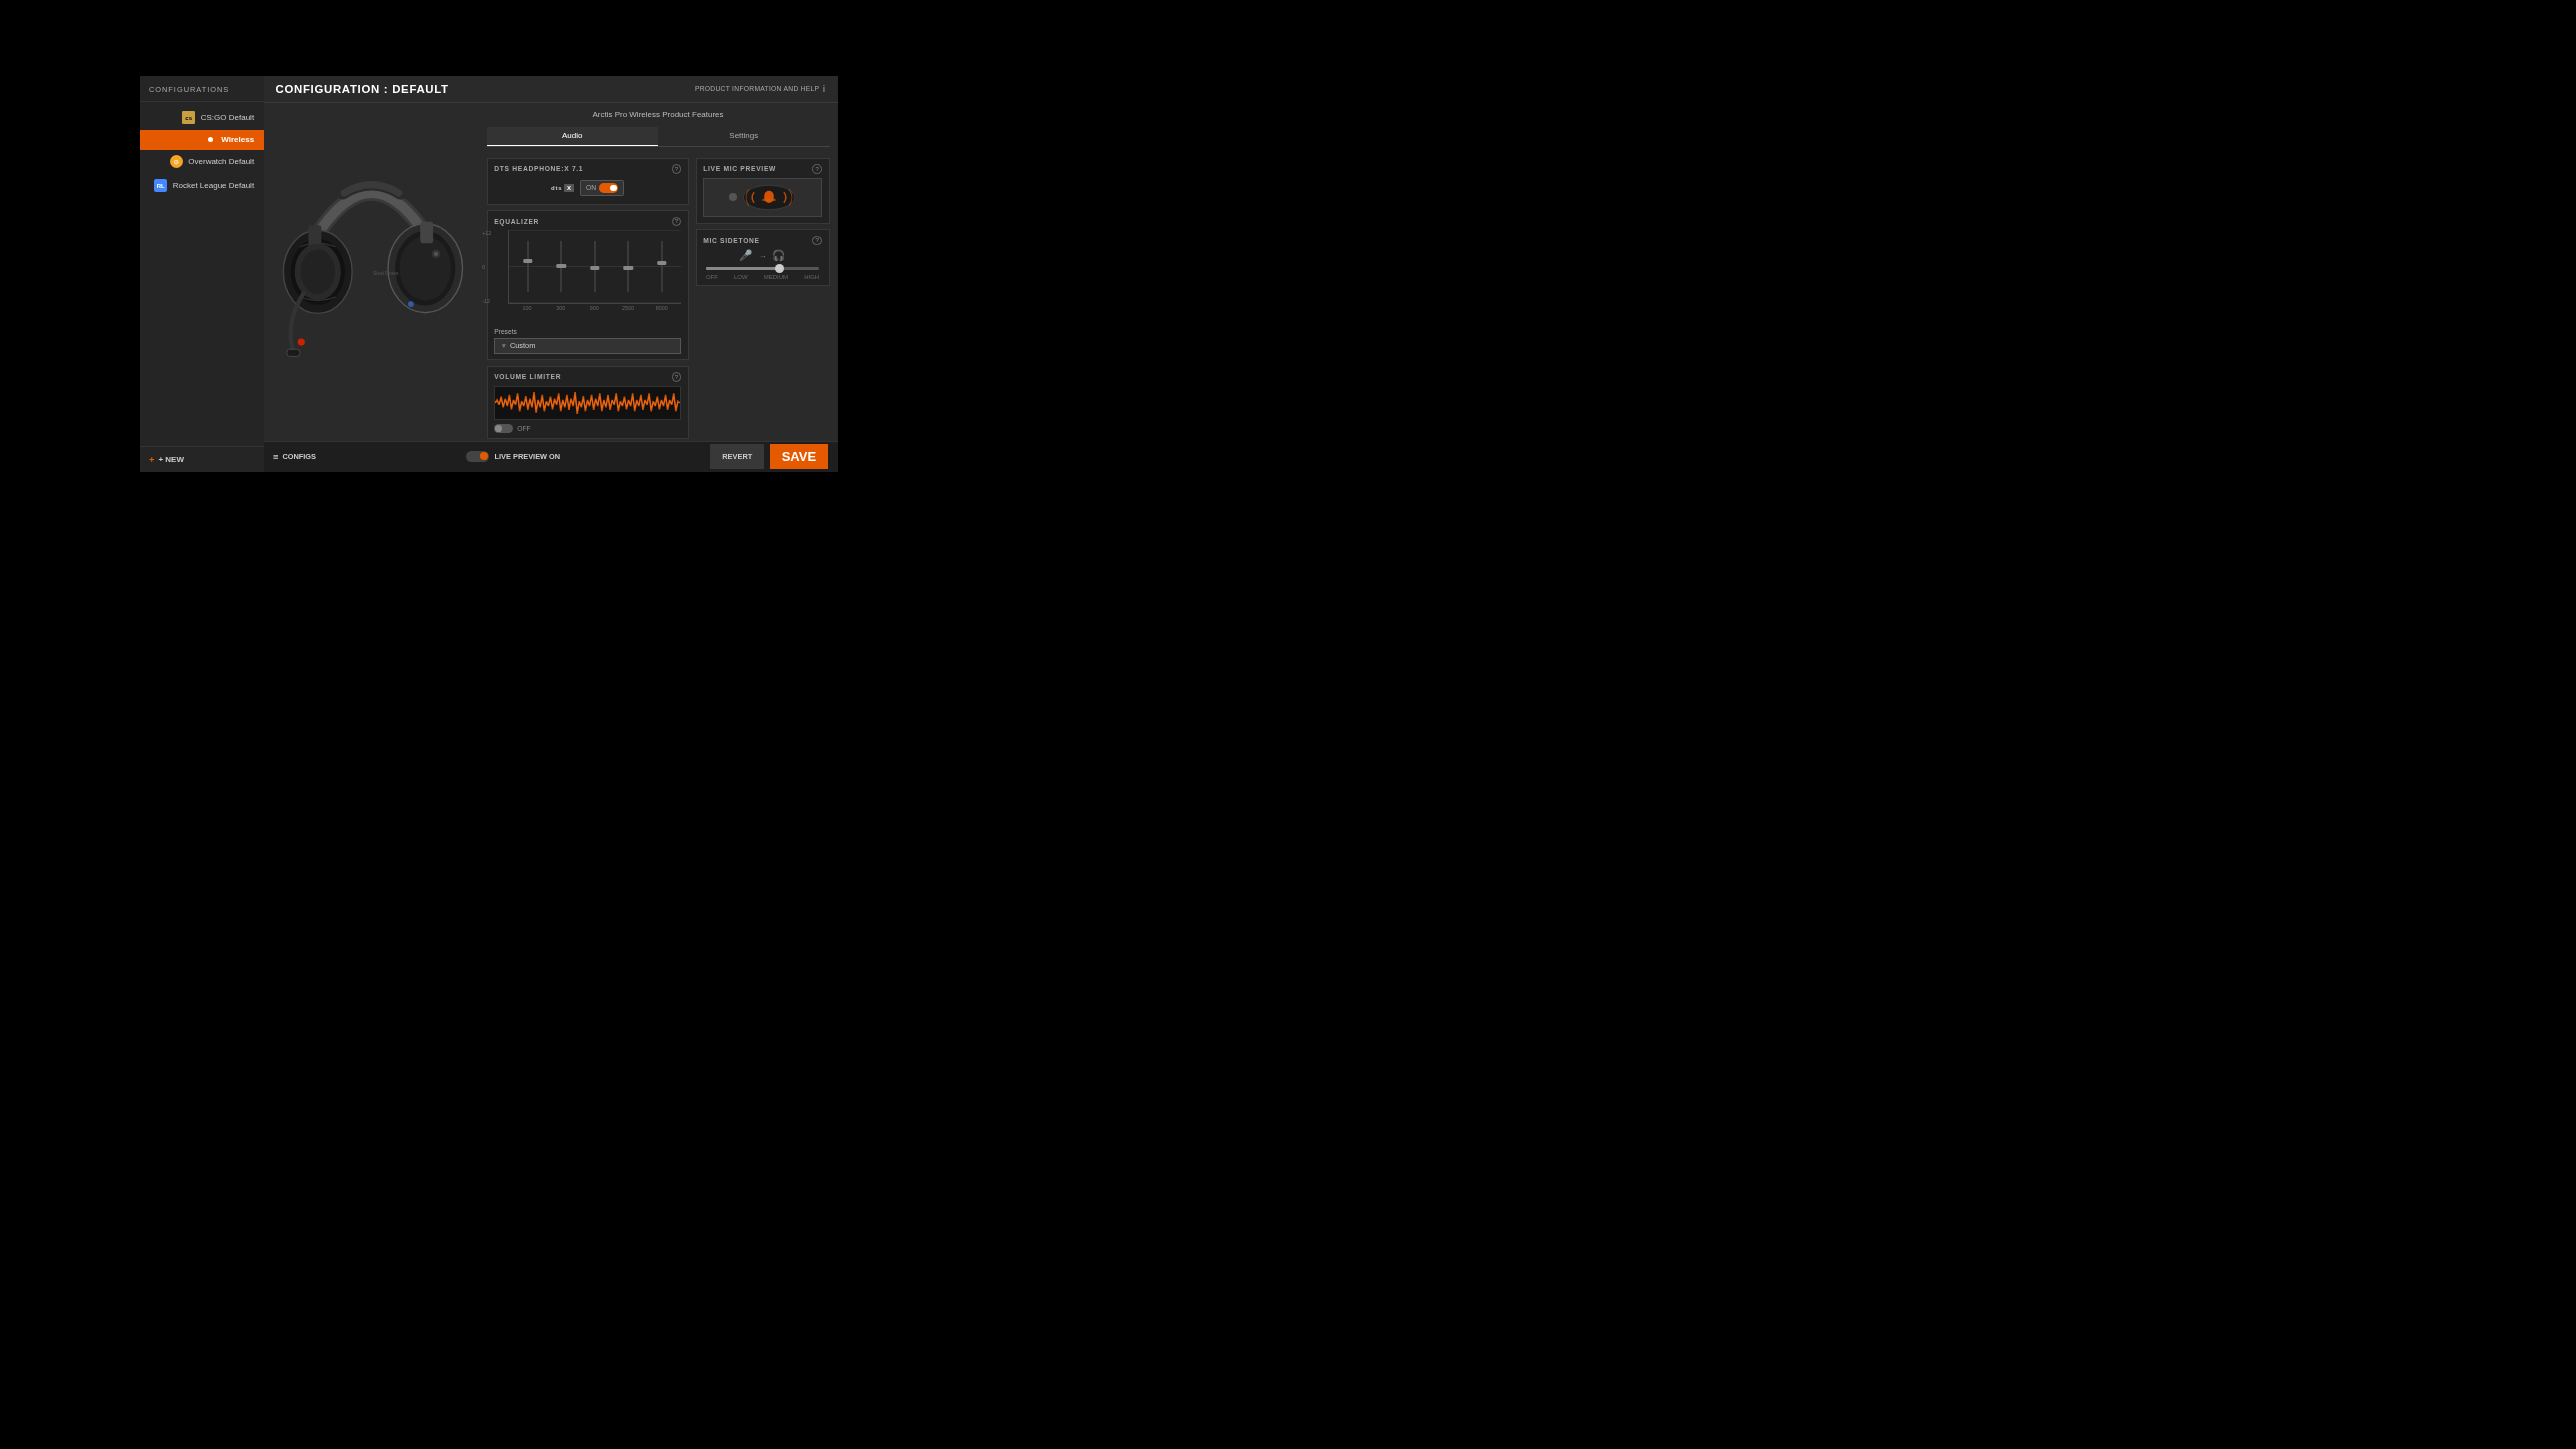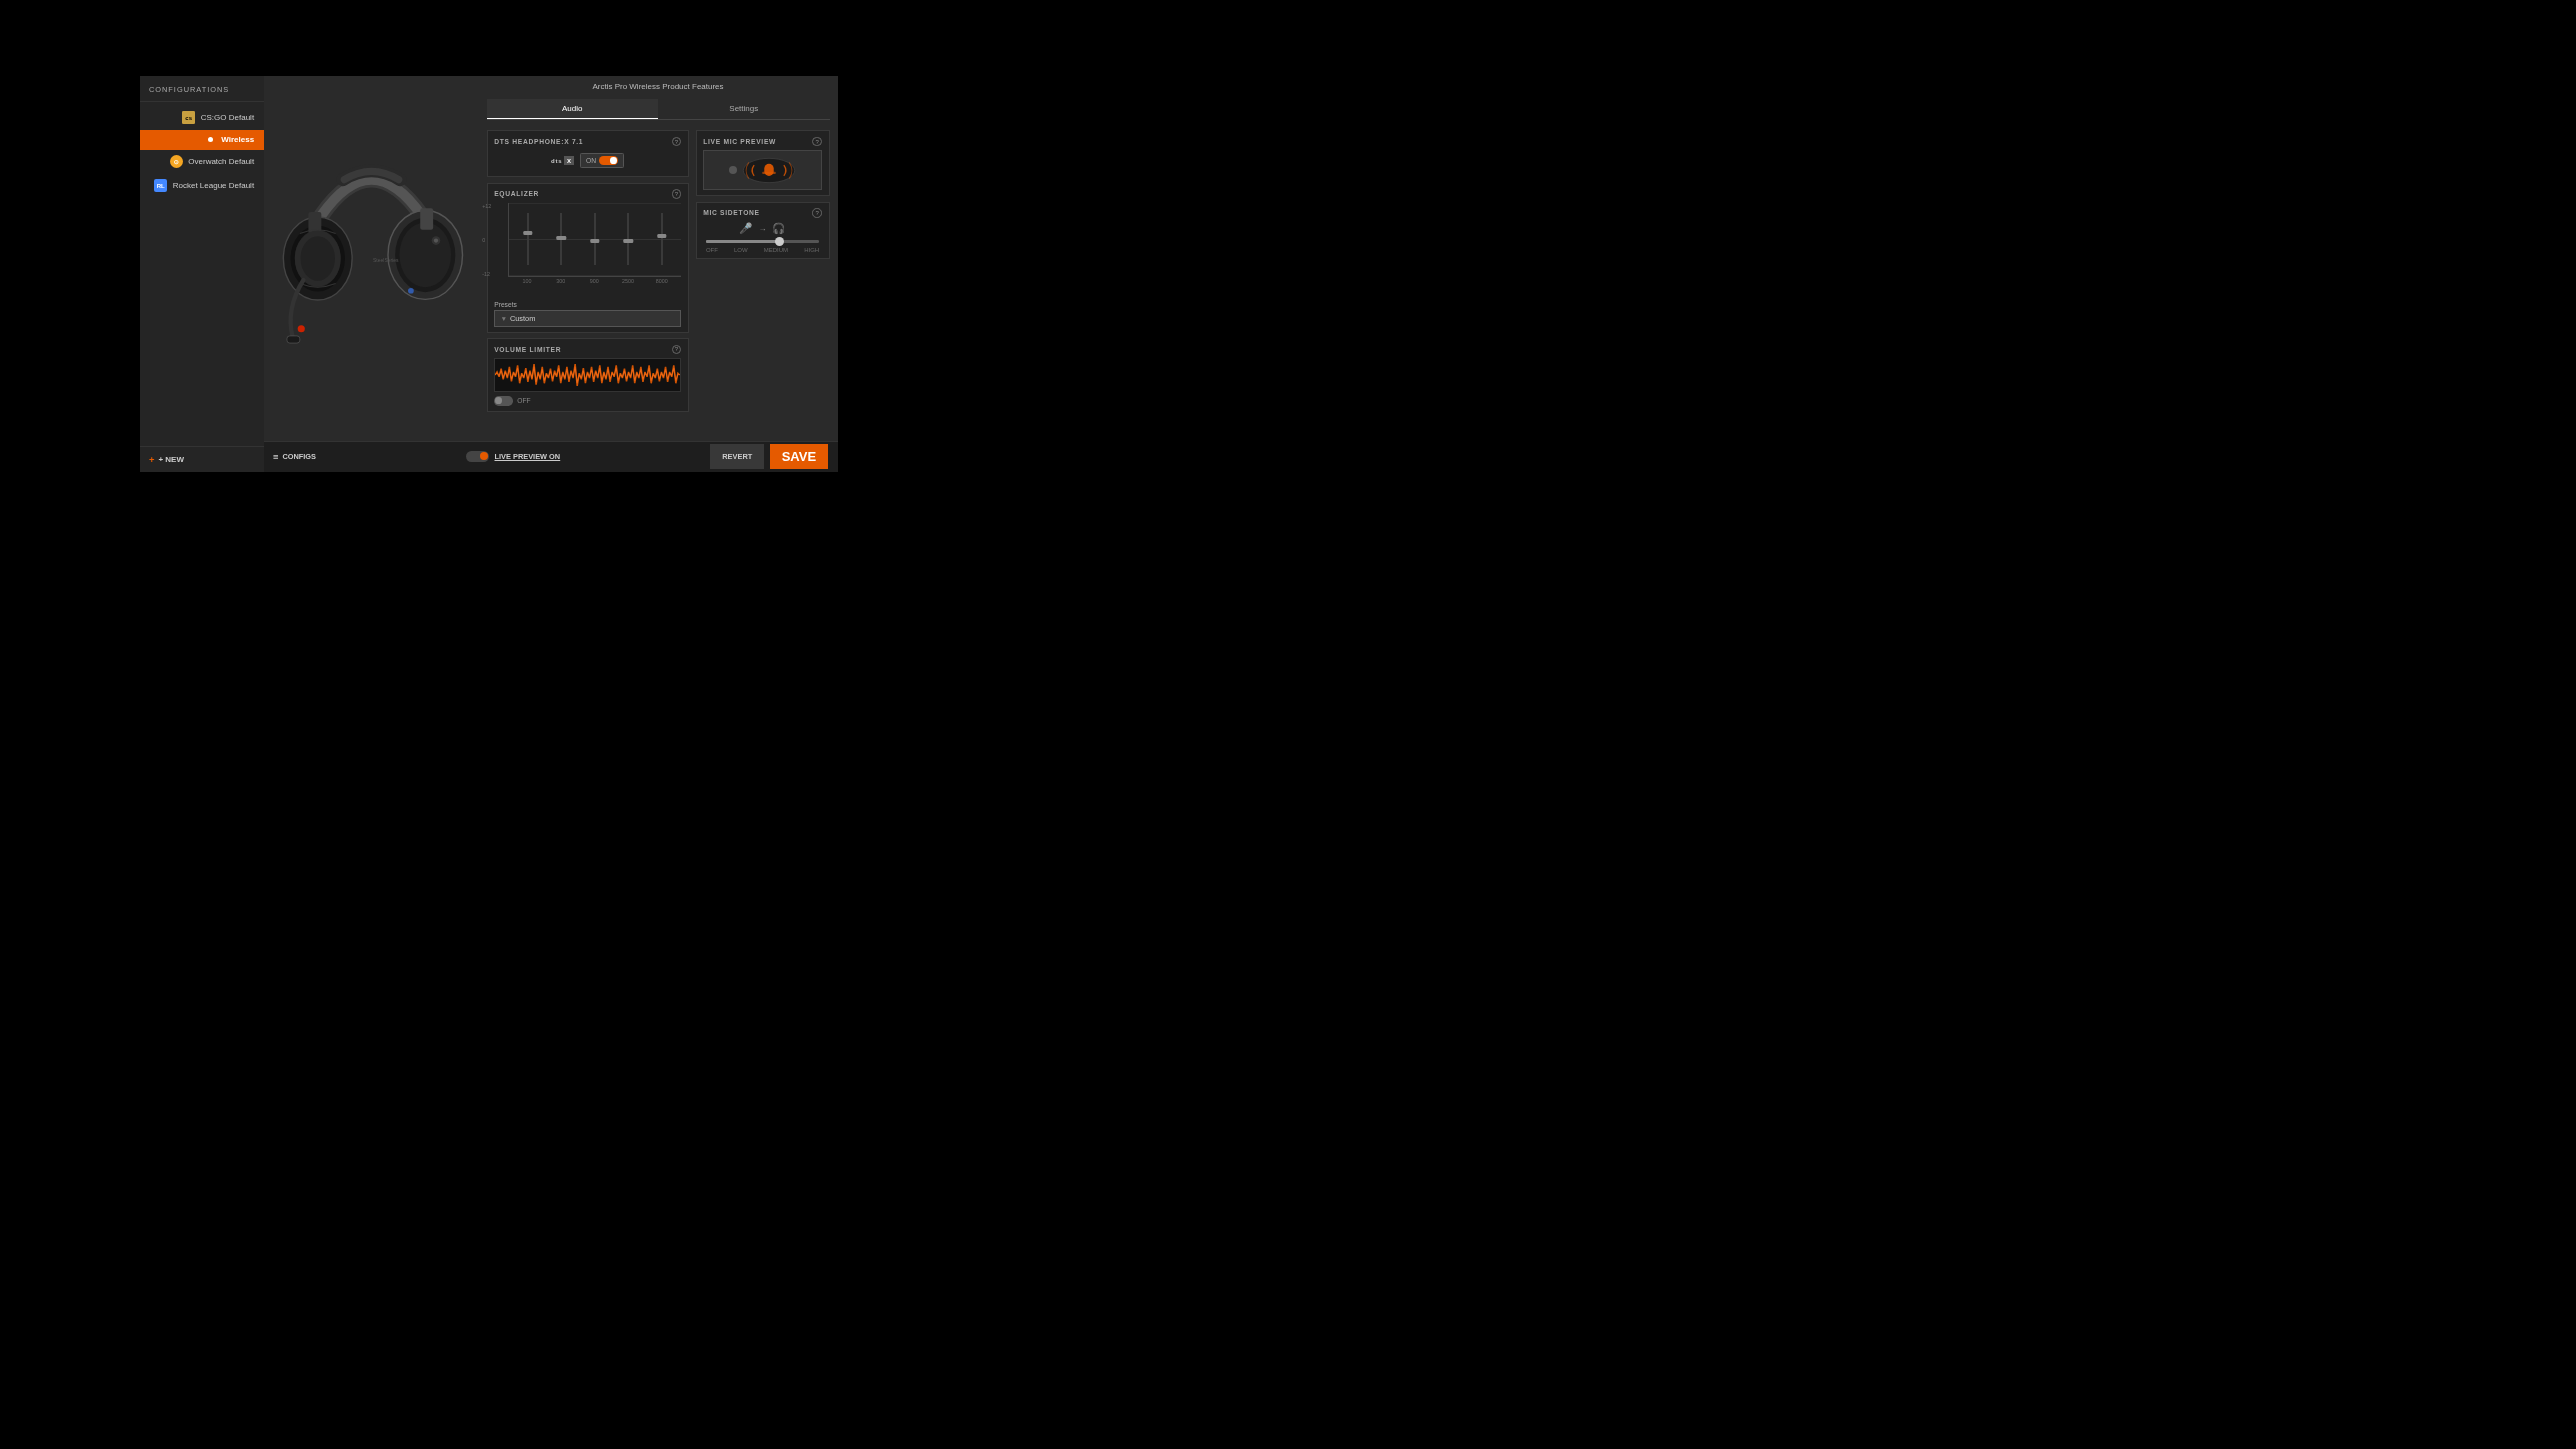--- a/index.html
+++ b/index.html
@@ -415,21 +415,20 @@
       background: #e55a00;
       border-radius: 50%;
       position: absolute;
       right: 1.3px;
       top: 1.3px;
     }
     .live-label {
       color: #ccc;
       font-size: 7.4px;
       font-weight: bold;
-      text-decoration: underline;
     }
     .action-btns {
       display: flex;
       gap: 5.4px;
     }
     .revert-btn {
       background: #383838;
       border: none;
       color: #ccc;
       font-size: 7.4px;
@@ -534,20 +533,27 @@
     <div class="sidebar-footer">
       <button class="new-btn">
         <span style="font-size:9.4px; color:#e55a00;">+</span>
         <span>+ NEW</span>
       </button>
     </div>
   </div>
 
   <div class="main-content">
 
+    <div class="top-bar">
+      <span class="config-title">CONFIGURATION : DEFAULT</span>
+      <div class="product-info-link">
+        <span>PRODUCT INFORMATION AND HELP</span>
+        <span style="font-size:9.4px;">ℹ</span>
+      </div>
+    </div>
 
     <div class="content-area">
 
       <div class="headset-area">
         <svg class="headset-svg" viewBox="0 0 300 400" xmlns="http://www.w3.org/2000/svg">
 
           <path d="M80 140 Q150 40 220 140" stroke="#3a3a3a" stroke-width="22" fill="none" stroke-linecap="round"></path>
           <path d="M80 140 Q150 40 220 140" stroke="#555" stroke-width="14" fill="none" stroke-linecap="round"></path>
 
           <ellipse cx="75" cy="200" rx="48" ry="58" fill="#1a1a1a" stroke="#444" stroke-width="2"></ellipse>

